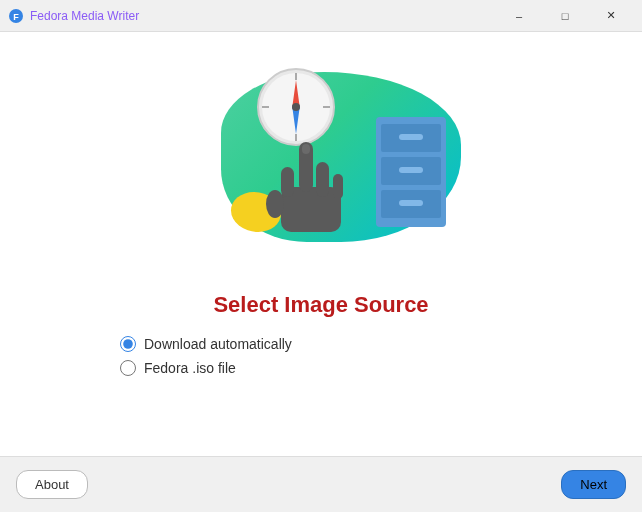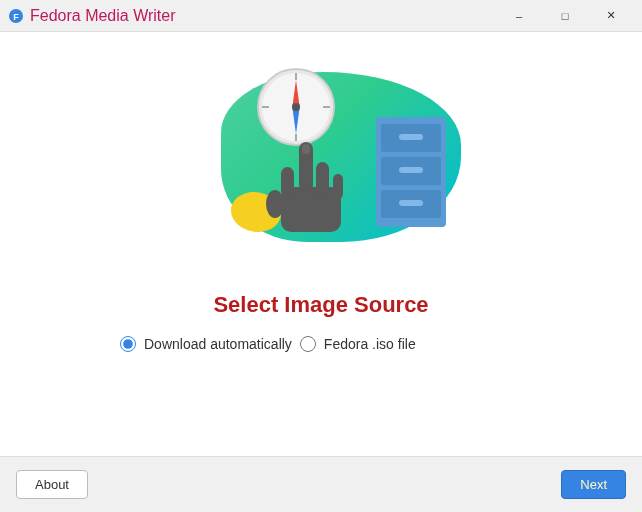--- a/index.html
+++ b/index.html
@@ -22,22 +22,22 @@
       padding: 0 8px;
       border-bottom: 1px solid #ddd;
       flex-shrink: 0;
     }
     .titlebar-icon {
       width: 16px;
       height: 16px;
       margin-right: 6px;
     }
     .titlebar-title {
-      font-size: 16px;
-      color: #be185d;
+      font-size: 12px;
+      color: #8b5cf6;
       flex: 1;
     }
     .titlebar-controls {
       display: flex;
       gap: 0;
     }
     .titlebar-btn {
       width: 46px;
       height: 32px;
       display: flex;
@@ -121,21 +121,21 @@
     .heading {
       font-size: 22px;
       font-weight: 700;
       color: #b91c1c;
       margin-bottom: 18px;
     }
 
     
     .options {
       display: flex;
-      flex-direction: row;
+      flex-direction: column;
       gap: 8px;
       align-self: flex-start;
       margin-left: 120px;
     }
     .radio-option {
       display: flex;
       align-items: center;
       gap: 8px;
       font-size: 14px;
       color: #333;
@@ -157,27 +157,27 @@
       align-items: center;
       justify-content: space-between;
       padding: 0 16px;
       flex-shrink: 0;
     }
     .footer-btn {
       padding: 6px 18px;
       font-size: 13px;
       background: white;
       border: 1px solid #bbb;
-      border-radius: 4px;
+      border-radius: 12px;
       cursor: pointer;
       color: #333;
     }
     .footer-btn.primary {
       background: #3584e4;
-      color: #fef9c3;
+      color: #000000;
       border-color: #2a6fc0;
     }
   </style>
 </head>
 <body>
 
 <div class="titlebar">
 
   <svg class="titlebar-icon" viewBox="0 0 16 16">
     <circle cx="8" cy="8" r="7" fill="#3584e4"></circle>

